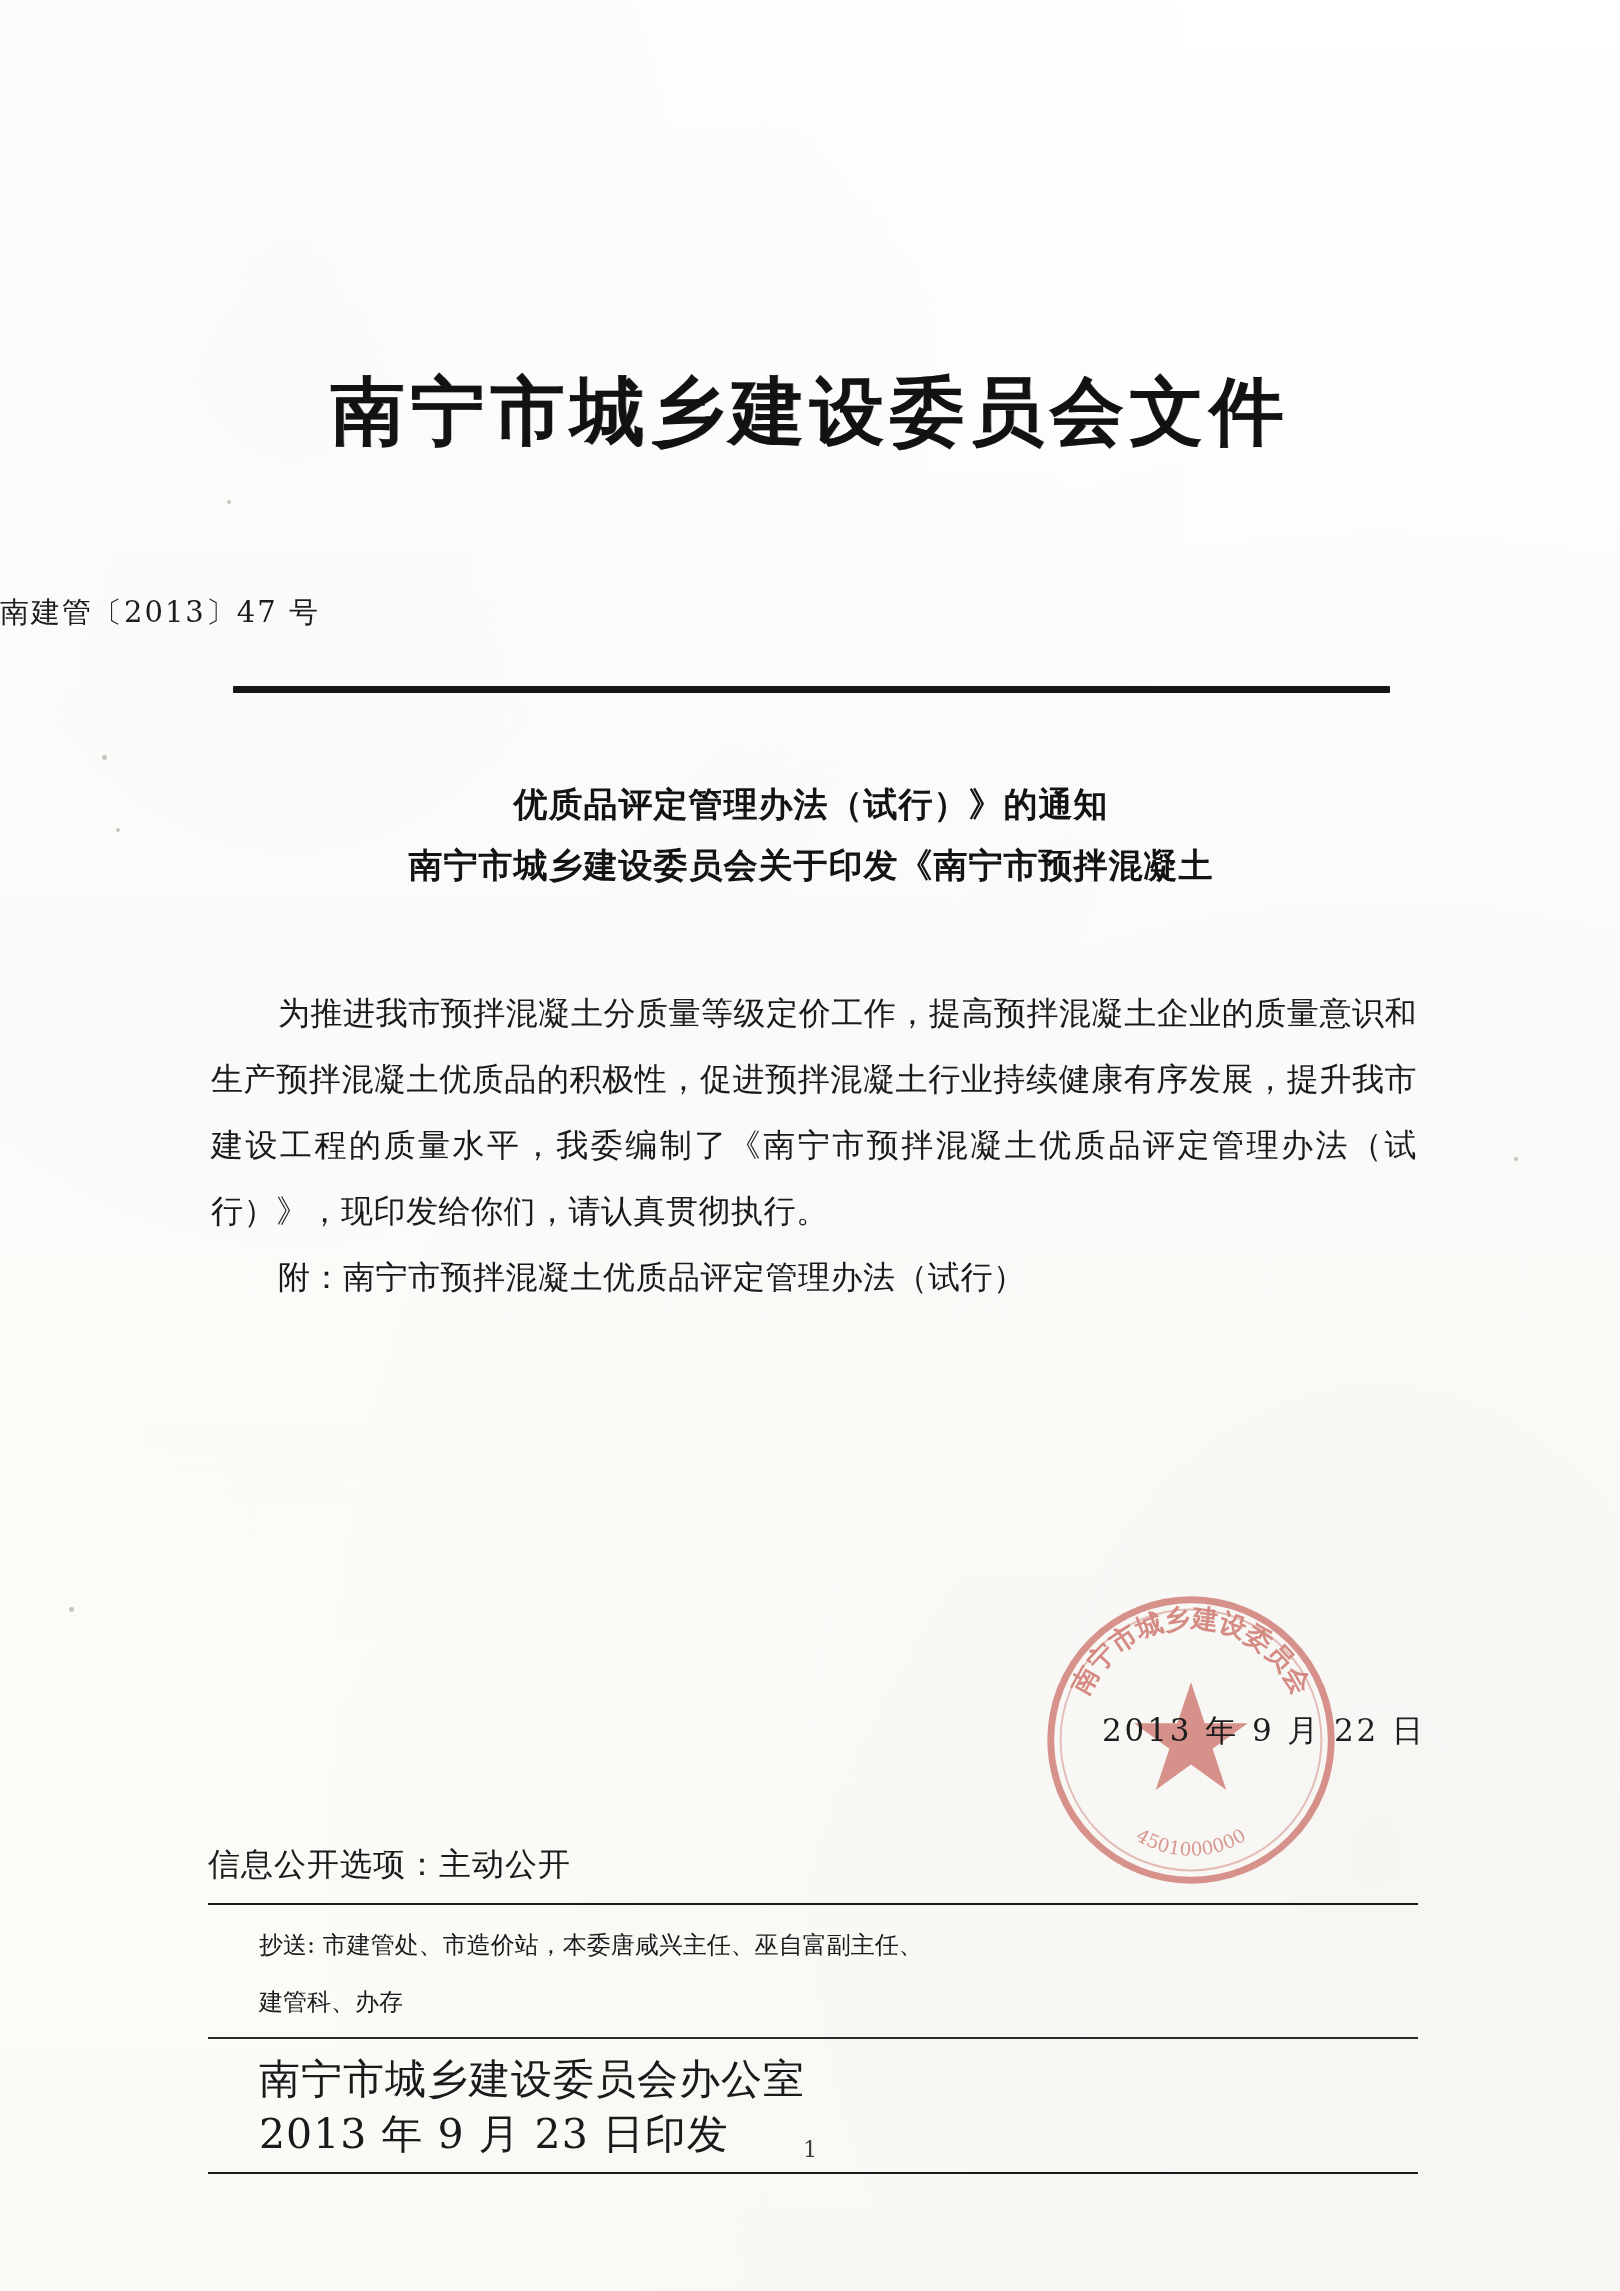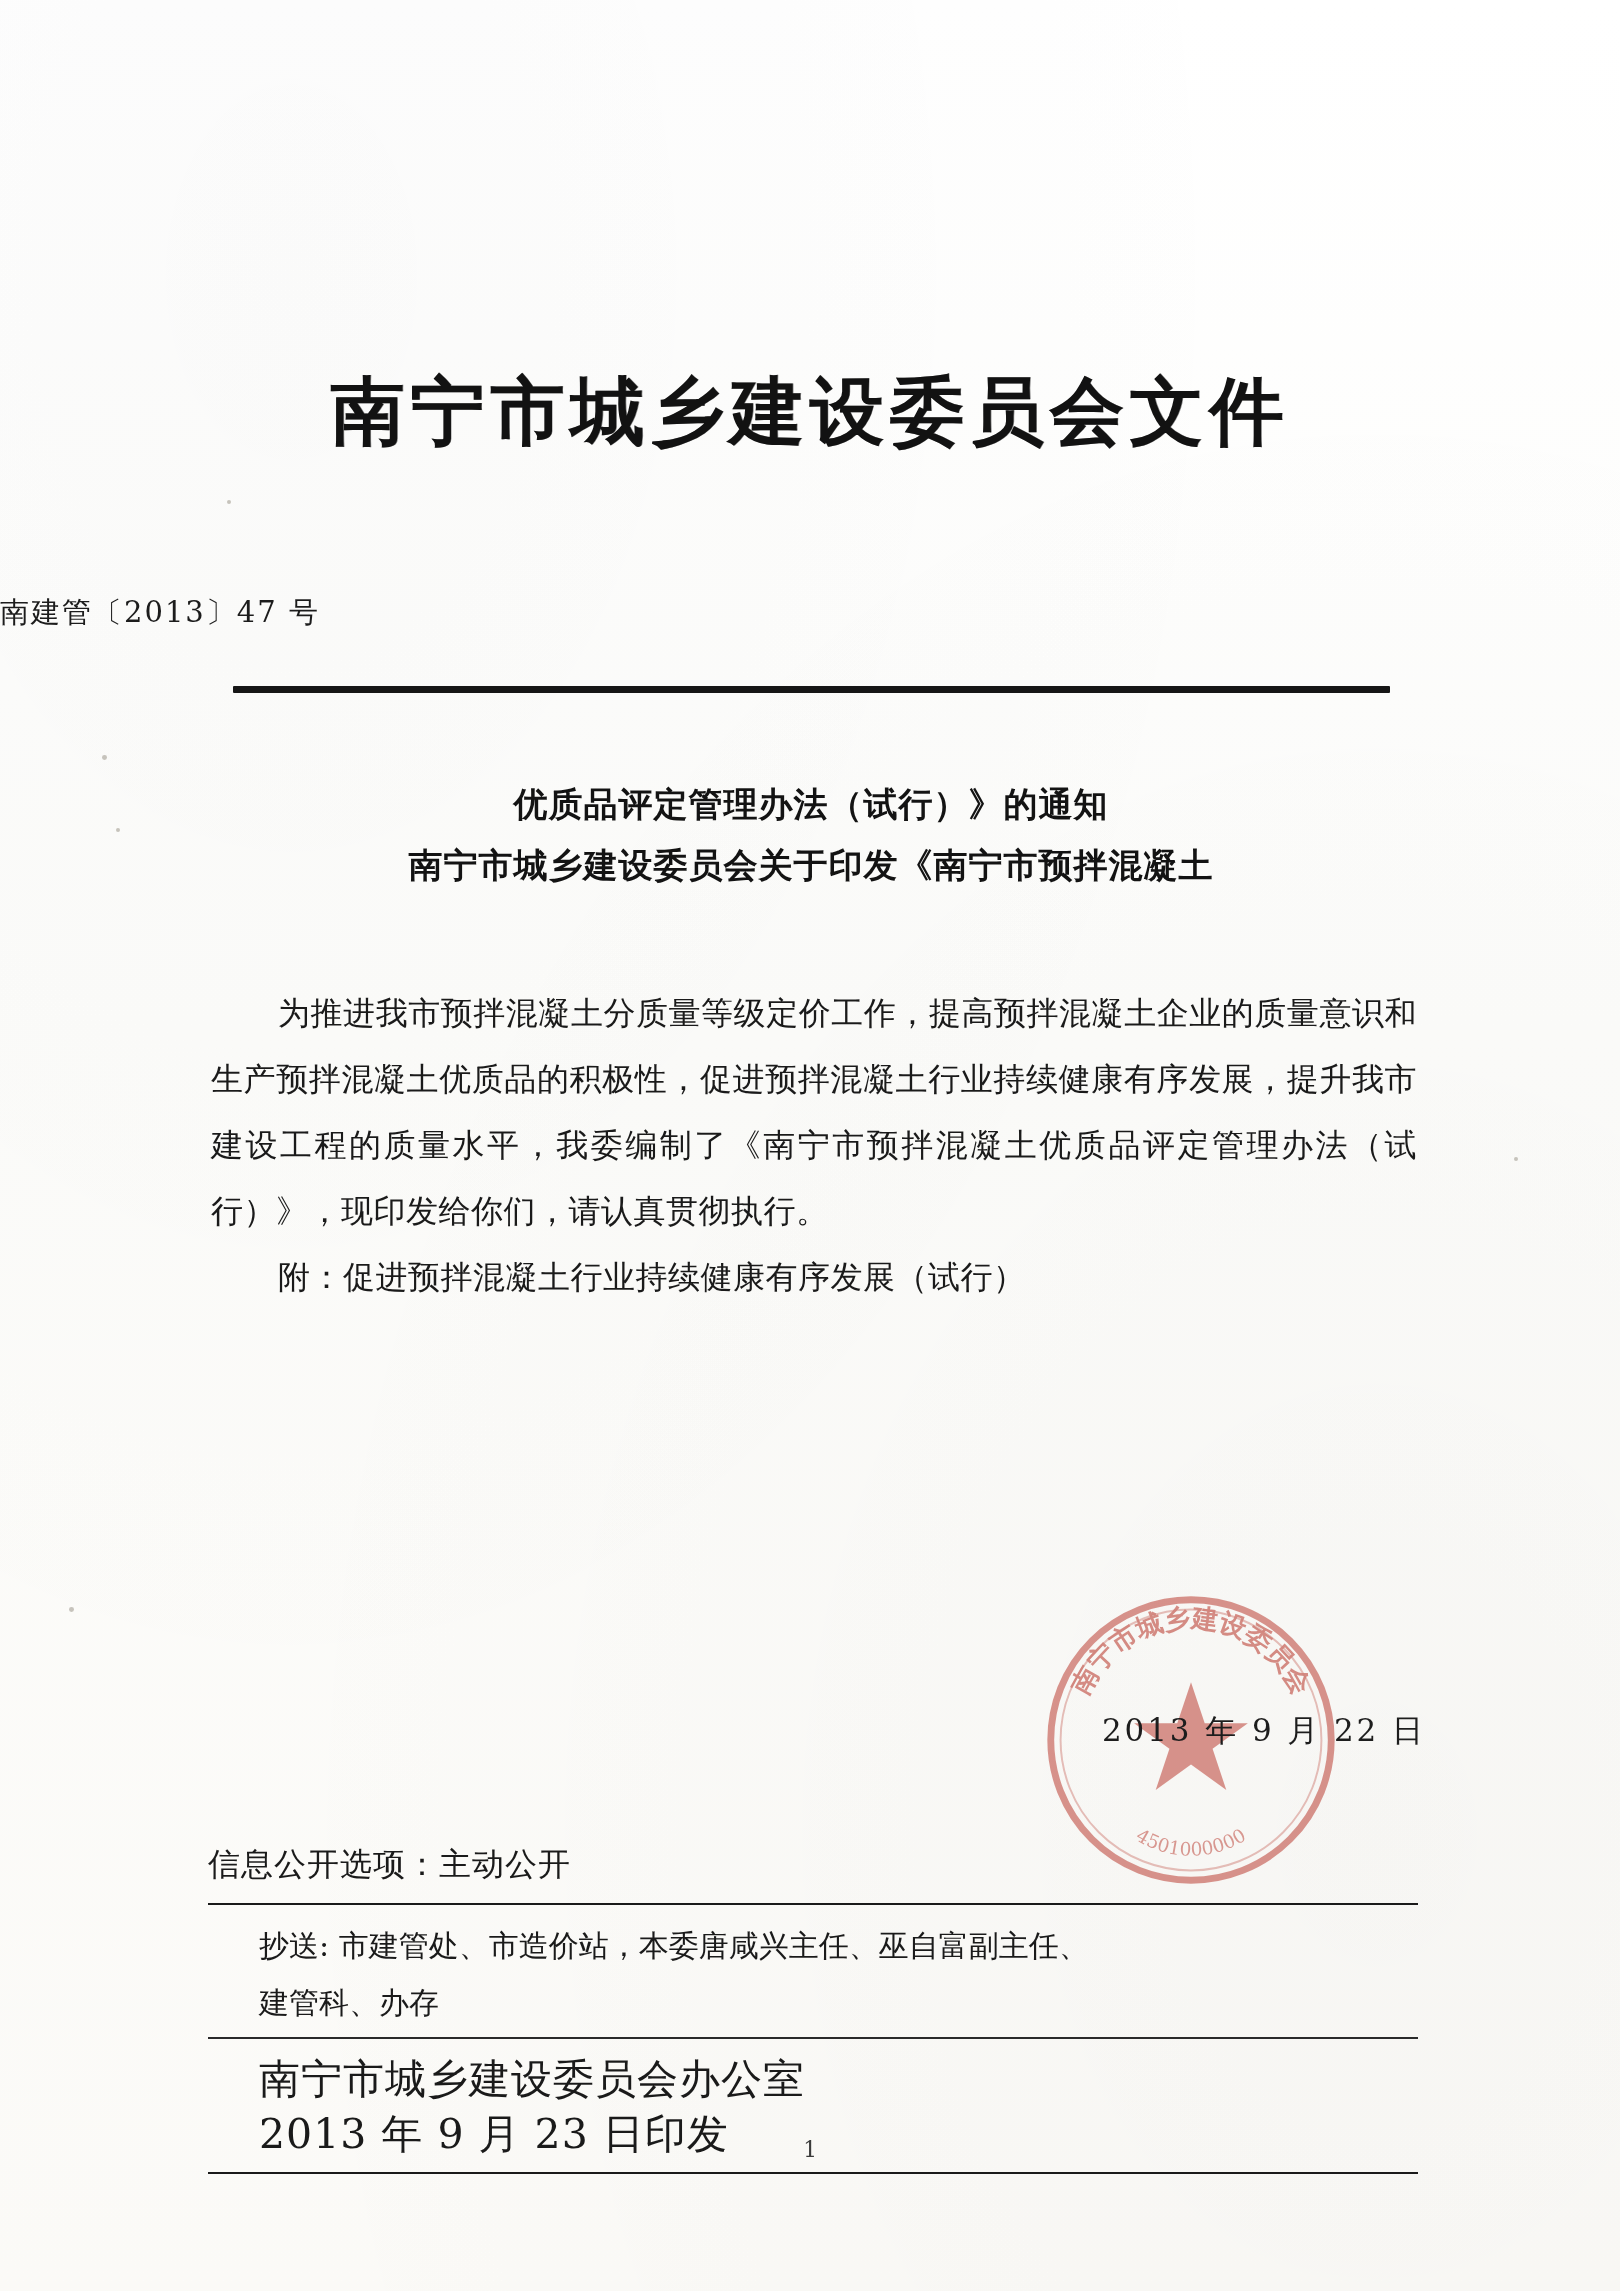--- a/index.html
+++ b/index.html
@@ -136,21 +136,21 @@
     width: 1210px;
     top: 1843px;
   }
   .footer-open {
     font-size: 32px;
     letter-spacing: 1px;
     padding-bottom: 16px;
     border-bottom: 2.9px solid #1a1a1a;
   }
   .footer-cc {
-    font-size: 30px;
+    font-size: 24px;
     line-height: 57px;
     padding: 11.8px 0 5.9px 51px;
     border-bottom: 2px solid #2a2a2a;
   }
   .footer-issue {
     display: flex;
     font-size: 41px;
     letter-spacing: 1px;
     padding: 13.7px 54px 9.8px 51px;
     border-bottom: 2.9px solid #1a1a1a;
@@ -188,21 +188,21 @@
 
     <div class="rule"></div>
 
     <div class="subject">
       <div>优质品评定管理办法（试行）》的通知</div>
       <div>南宁市城乡建设委员会关于印发《南宁市预拌混凝土</div>
     </div>
 
     <div class="body-text">
       <p class="indent">为推进我市预拌混凝土分质量等级定价工作，提高预拌混凝土企业的质量意识和生产预拌混凝土优质品的积极性，促进预拌混凝土行业持续健康有序发展，提升我市建设工程的质量水平，我委编制了《南宁市预拌混凝土优质品评定管理办法（试行）》，现印发给你们，请认真贯彻执行。</p>
-      <p class="attach">附：促进预拌混凝土行业持续健康有序发展（试行）</p>
+      <p class="attach">附：南宁市预拌混凝土优质品评定管理办法（试行）</p>
     </div>
 
     <div class="seal">
       <svg width="304" height="304" viewBox="0 0 310 310" xmlns="http://www.w3.org/2000/svg">
         <circle cx="155" cy="155" r="143" fill="none" stroke="#b8372b" stroke-width="7" opacity="0.85"></circle>
         <circle cx="155" cy="155" r="133" fill="none" stroke="#b8372b" stroke-width="2" opacity="0.5"></circle>
         <polygon points="155,96 169,138 213,138 177,164 191,206 155,180 119,206 133,164 97,138 141,138" fill="#b8372b" opacity="0.85"></polygon>
         <path id="sealArcTop" d="M 40 155 A 115 115 0 0 1 270 155" fill="none"></path>
         <text font-family="DejaVu Serif, serif" font-size="27" font-weight="bold" fill="#b8372b" opacity="0.9">
           <textPath href="#sealArcTop" startOffset="50%" text-anchor="middle">南宁市城乡建设委员会</textPath>

